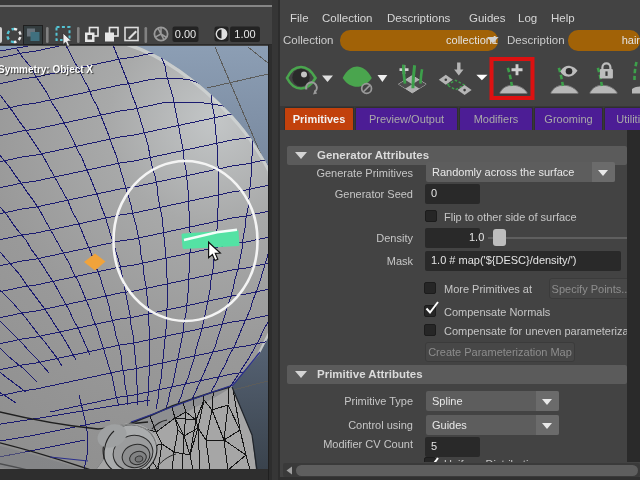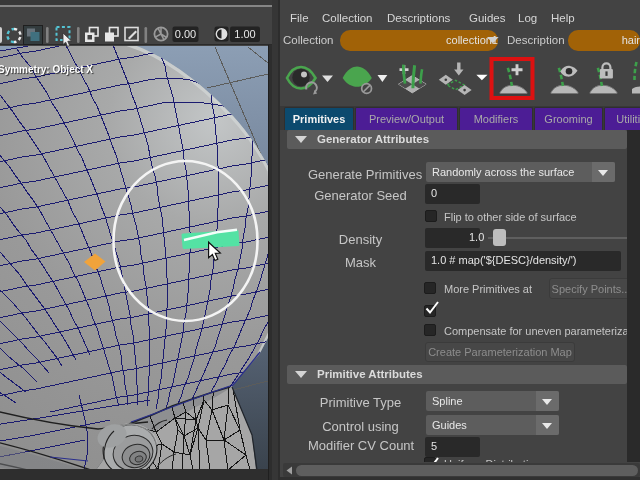--- a/index.html
+++ b/index.html
@@ -19,27 +19,27 @@
 #panel{left:280px;top:0;width:360px;height:480px;background:#434343;color:#cccccc;font-size:11px;}
 #menus{position:absolute;left:0;top:0;width:360px;height:28px;padding-left:48px;}
 #menus span{position:absolute;top:12px;color:#d6d6d6;font-size:11.5px;}
 #row2{position:absolute;left:0;top:28px;width:360px;height:27px;}
 #row2 .lbl{position:absolute;top:6px;color:#cccccc;font-size:11.5px;}
 .dfield{position:absolute;background:#a16207;border-radius:10px;color:#e2e2e2;font-size:11px;text-align:right;}
 
 #tabs{position:absolute;left:0;top:106px;width:360px;height:24px;background:#383838;}
 .tab{position:absolute;top:1px;height:23px;background:#4c1d95;color:#a9a9a9;font-size:11px;
  border:1px solid #2f2f2f;border-bottom:none;border-radius:2px 2px 0 0;text-align:center;line-height:22px;}
-.tab.sel{background:#0c4a6e;color:#f2f2f2;font-weight:bold;}
+.tab.sel{background:#c2410c;color:#f2f2f2;font-weight:bold;}
 #content{position:absolute;left:0;top:130px;width:347px;height:332px;background:#434343;overflow:hidden;}
 .hdr{position:absolute;left:7px;width:340px;height:19px;background:#5b5b5b;border-radius:2px;
  color:#dbdbdb;font-weight:bold;font-size:11.5px;line-height:19px;}
 .hdr .tri{position:absolute;left:8px;top:6px;width:0;height:0;border-left:6.5px solid transparent;border-right:6.5px solid transparent;border-top:7.5px solid #d4d4d4;}
 .hdr .txt{position:absolute;left:30px;}
-.rowlbl{position:absolute;color:#c6c6c6;font-size:13px;text-align:center;width:105px;white-space:nowrap;}
+.rowlbl{position:absolute;color:#c6c6c6;font-size:11px;text-align:right;width:105px;white-space:nowrap;}
 .tfield{position:absolute;left:145px;background:#292929;border-radius:2px;color:#e4e4e4;font-size:11px;padding-left:6px;line-height:19px;height:20px;}
 .opt{position:absolute;left:146px;height:20px;background:#5d5d5d;border-radius:2px;color:#e8e8e8;font-size:11px;line-height:20px;padding-left:6px;}
 .opt .btn{position:absolute;right:0;top:0;width:23px;height:20px;background:#6b6b6b;border-radius:0 2px 2px 0;}
 .opt .btn:after{content:"";position:absolute;left:5.5px;top:7.5px;border-left:5.8px solid transparent;border-right:5.8px solid transparent;border-top:6.4px solid #e9e9e9;}
 .cb{position:absolute;width:12px;height:12px;background:#262626;border-radius:2px;border:1px solid #1c1c1c;}
 .cblbl{position:absolute;color:#c6c6c6;font-size:11px;white-space:nowrap;}
 .dbtn{position:absolute;background:#474747;border:1px solid #3b3b3b;border-radius:3px;color:#8d8d8d;font-size:11px;text-align:center;}
 #vscroll{position:absolute;left:347px;top:130px;width:13px;height:332px;background:#2a2a2a;}
 #hscroll{position:absolute;left:3px;top:463px;width:357px;height:14px;background:#3a3a3a;border-radius:2px;}
 #hthumb{position:absolute;left:14px;top:1px;width:342px;height:11px;background:#5e5e5e;border-radius:5.5px;}
@@ -259,21 +259,21 @@
     </svg>
 
     <div id="tabs">
       <div class="tab sel" style="left:4px;width:70px;">Primitives</div>
       <div class="tab" style="left:75px;width:103px;">Preview/Output</div>
       <div class="tab" style="left:179px;width:74px;">Modifiers</div>
       <div class="tab" style="left:254px;width:69px;">Grooming</div>
       <div class="tab" style="left:324px;width:60px;">Utilities</div>
     </div>
     <div id="content">
-      <div class="hdr" style="top:0px;text-decoration:underline;">
+      <div class="hdr" style="top:16px;text-decoration:underline;">
           <div class="tri"></div>
           <div class="txt">Generator Attributes</div>
         </div>
       <div class="rowlbl" style="left:28px;top:37px;">Generate Primitives</div>
       <div class="opt" style="top:32px;width:189px;">Randomly across the surface<div class="btn"></div></div>
       <div class="rowlbl" style="left:28px;top:58px;">Generator Seed</div>
       <div class="tfield" style="top:54px;width:55px;">0</div>
       <div class="cb" style="left:145px;top:80px;"></div>
       <div class="cblbl" style="left:164px;top:81px;">Flip to other side of surface</div>
       <div class="rowlbl" style="left:28px;top:102px;">Density</div>
@@ -284,20 +284,21 @@
       </svg>
       <div class="rowlbl" style="left:28px;top:125px;">Mask</div>
       <div class="tfield" style="top:121px;width:196px;">1.0 # map('${DESC}/density/')</div>
       <div class="cb" style="left:144px;top:152px;"></div>
       <div class="cblbl" style="left:164px;top:153px;">More Primitives at</div>
       <div class="dbtn" style="left:269px;top:148px;width:84px;height:21px;line-height:20px;">Specify Points...</div>
       <div class="cb" style="left:144px;top:175px;"></div>
       <svg class="abs" style="left:144px;top:170px" width="16" height="16">
           <path d="M2.5,8.5 l3.5,4 l8,-10.5" stroke="#fff" stroke-width="2" fill="none"></path>
         </svg>
+      <div class="cblbl" style="left:164px;top:176px;">Compensate Normals</div>
       <div class="cb" style="left:144px;top:194px;"></div>
       <div class="cblbl" style="left:164px;top:195px;">Compensate for uneven parameterization</div>
       <div class="dbtn" style="left:145px;top:212px;width:150px;height:20px;line-height:19px;">Create Parameterization Map</div>
       <div class="hdr" style="top:235px;">
           <div class="tri"></div>
           <div class="txt">Primitive Attributes</div>
         </div>
       <div class="rowlbl" style="left:28px;top:265px;">Primitive Type</div>
       <div class="opt" style="top:261px;width:133px;">Spline<div class="btn"></div></div>
       <div class="rowlbl" style="left:28px;top:289px;">Control using</div>

